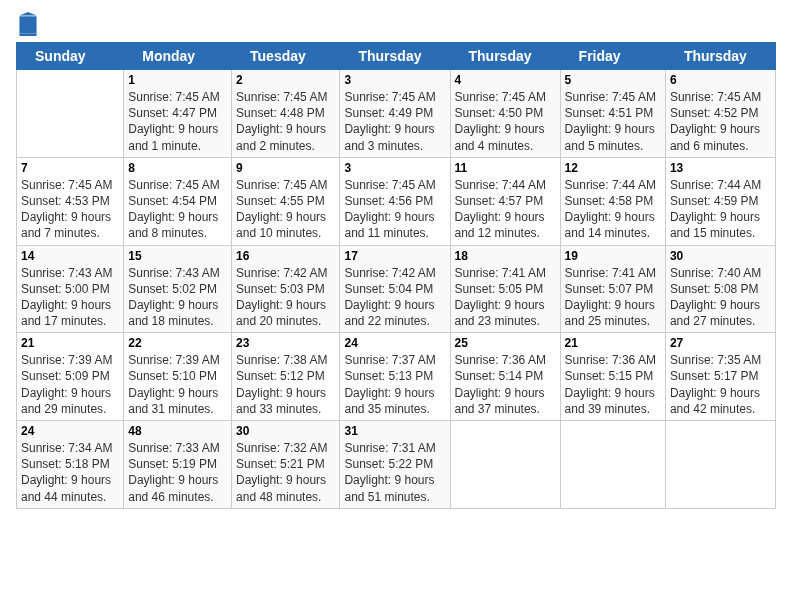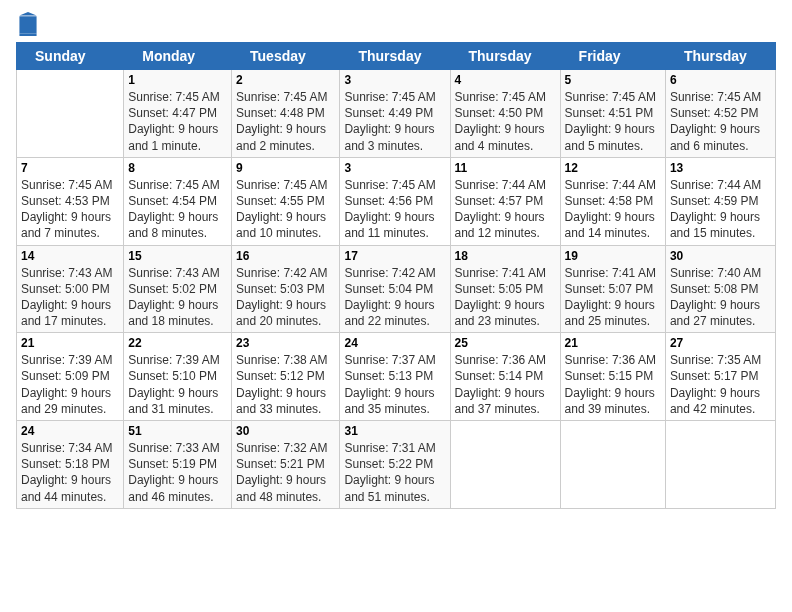--- a/index.html
+++ b/index.html
@@ -254,21 +254,21 @@
             <span class="day-number">27</span>
             <div class="day-info">Sunrise: 7:35 AM<br>Sunset: 5:17 PM<br>Daylight: 9 hours and 42 minutes.</div>
           </td>
         </tr>
         <tr>
           <td>
             <span class="day-number">24</span>
             <div class="day-info">Sunrise: 7:34 AM<br>Sunset: 5:18 PM<br>Daylight: 9 hours and 44 minutes.</div>
           </td>
           <td>
-            <span class="day-number">51</span>
+            <span class="day-number">48</span>
             <div class="day-info">Sunrise: 7:33 AM<br>Sunset: 5:19 PM<br>Daylight: 9 hours and 46 minutes.</div>
           </td>
           <td>
             <span class="day-number">30</span>
             <div class="day-info">Sunrise: 7:32 AM<br>Sunset: 5:21 PM<br>Daylight: 9 hours and 48 minutes.</div>
           </td>
           <td>
             <span class="day-number">31</span>
             <div class="day-info">Sunrise: 7:31 AM<br>Sunset: 5:22 PM<br>Daylight: 9 hours and 51 minutes.</div>
           </td>

